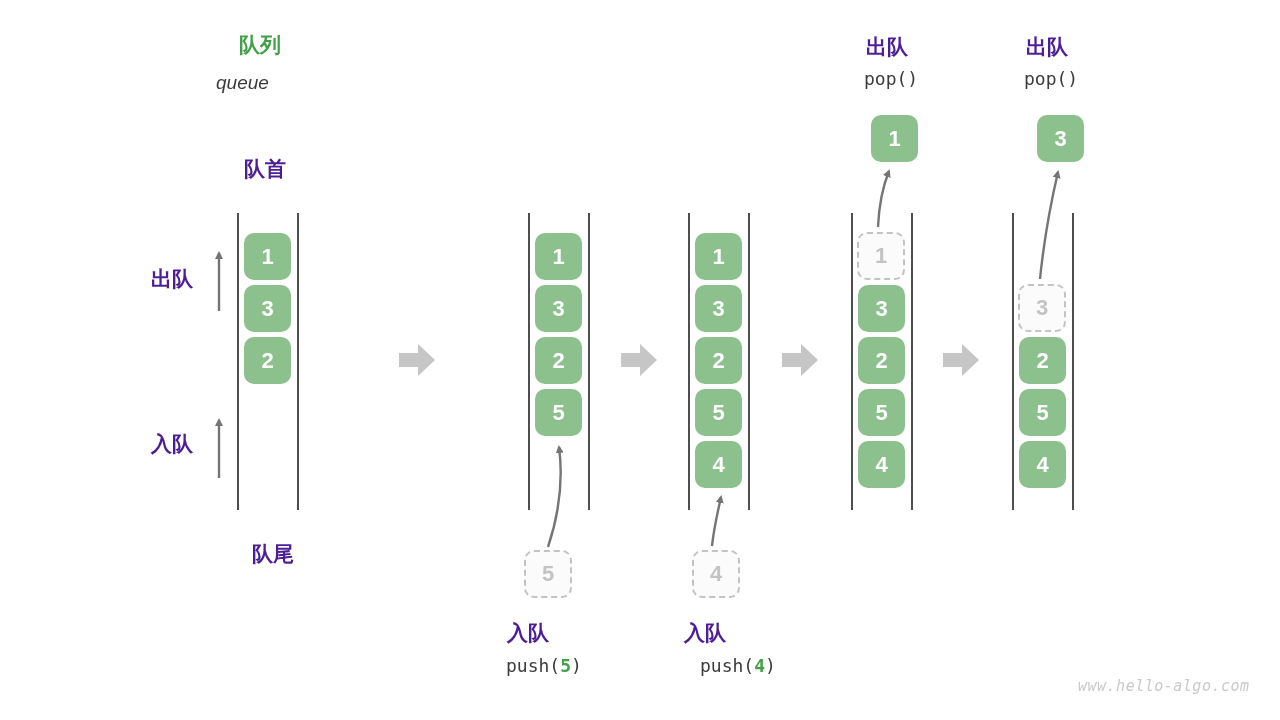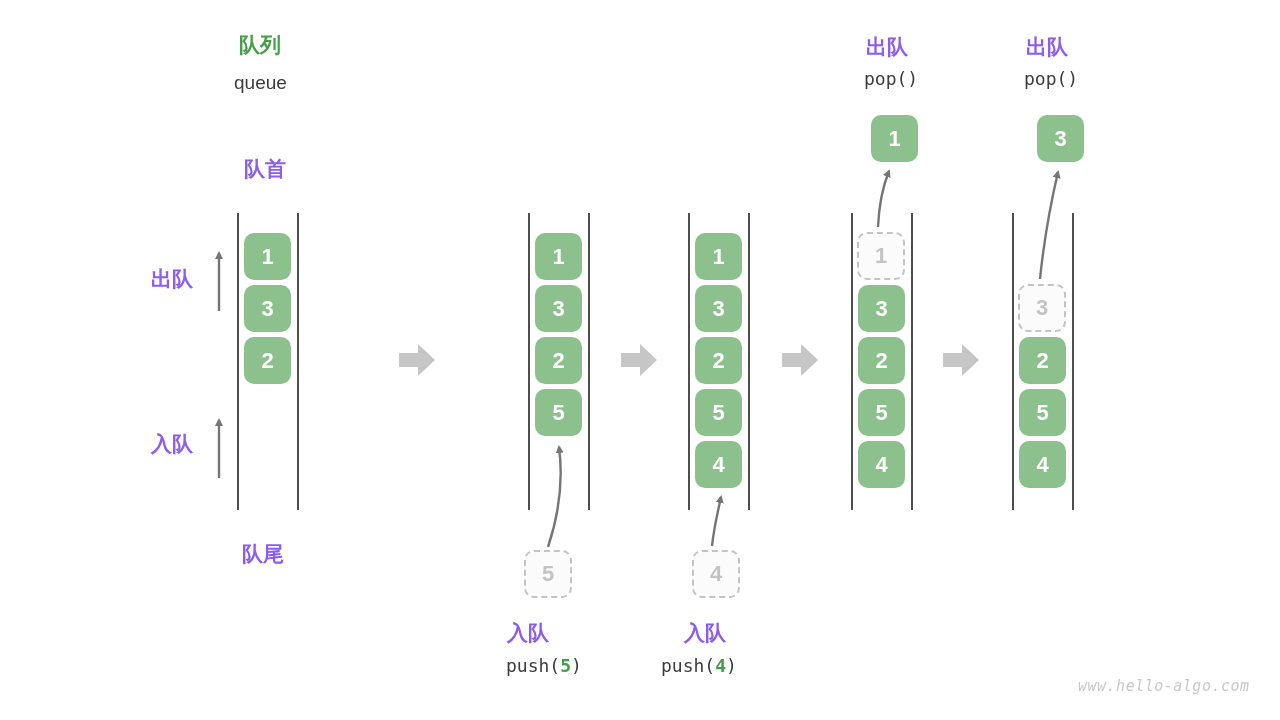--- a/index.html
+++ b/index.html
@@ -3,21 +3,21 @@
 <meta charset="utf-8">
 <style>
   html,body{margin:0;padding:0;background:#ffffff;}
   .canvas{
     position:relative;width:1280px;height:720px;background:#ffffff;
     font-family:"Liberation Sans",sans-serif;color:#3c3c3c;overflow:hidden;
   }
   .abs{position:absolute;}
   .title-zh{font-size:21px;font-weight:700;color:var(--accent-green,#43A047);}
   .title-en{font-size:19px;color:#3c3c3c;}
-  .cn-label{font-size:21px;font-weight:700;color:#8b5cf6;}
+  .cn-label{font-size:21px;font-weight:700;color:#4c1d95;}
   .mono{font-family:"DejaVu Sans Mono","Liberation Mono",monospace;font-size:18px;color:#3c3c3c;white-space:nowrap;}
   .mono .arg{color:var(--accent-green,#43A047);font-weight:700;}
   .vline{width:2px;height:297px;background:#4e4e4e;}
   .cell{
     width:47px;height:47px;border-radius:10px;background:var(--box-green,#8CC08C);
     display:flex;align-items:center;justify-content:center;
     color:#ffffff;font-size:22px;font-weight:700;box-sizing:border-box;
   }
   .cell.dashed{
     background:#fbfbfb;border:2px dashed #c3c3c3;color:#c3c3c3;
@@ -29,24 +29,24 @@
   }
   svg{display:block;}
   .overlay{pointer-events:none;}
 </style>
 </head>
 <body>
 
 <div class="canvas">
 
   <div class="abs title-zh" style="left:239px;top:31px;">队列</div>
-  <div class="abs title-en" style="left:234px;top:72px;">queue</div>
+  <div class="abs title-en" style="left:216px;top:72px;font-style:italic;">queue</div>
 
   <div class="abs cn-label" style="left:244px;top:155px;">队首</div>
-  <div class="abs cn-label" style="left:242px;top:540px;">队尾</div>
+  <div class="abs cn-label" style="left:252px;top:540px;">队尾</div>
   <div class="abs cn-label" style="left:151px;top:265px;">出队</div>
   <div class="abs cn-label" style="left:151px;top:430px;">入队</div>
 
   <div class="abs vline" style="left:237px;top:213px;"></div>
   <div class="abs vline" style="left:297px;top:213px;"></div>
   <div class="abs vline" style="left:528px;top:213px;"></div>
   <div class="abs vline" style="left:588px;top:213px;"></div>
   <div class="abs vline" style="left:688px;top:213px;"></div>
   <div class="abs vline" style="left:748px;top:213px;"></div>
   <div class="abs vline" style="left:851px;top:213px;"></div>
@@ -81,21 +81,21 @@
   <div class="abs cell dashed" style="left:1018px;top:284px;">3</div>
   <div class="abs cell" style="left:1019px;top:337px;">2</div>
   <div class="abs cell" style="left:1019px;top:389px;">5</div>
   <div class="abs cell" style="left:1019px;top:441px;">4</div>
   <div class="abs cell" style="left:1037px;top:115px;">3</div>
 
   <div class="abs cn-label" style="left:507px;top:619px;">入队</div>
   <div class="abs mono" style="left:506px;top:655px;"><span>push(</span><span class="arg">5</span><span>)</span></div>
 
   <div class="abs cn-label" style="left:684px;top:619px;">入队</div>
-  <div class="abs mono" style="left:661px;top:655px;text-align:right;"><span>push(</span><span class="arg">4</span><span>)</span></div>
+  <div class="abs mono" style="left:700px;top:655px;text-align:right;"><span>push(</span><span class="arg">4</span><span>)</span></div>
 
   <div class="abs cn-label" style="left:866px;top:33px;">出队</div>
   <div class="abs mono" style="left:864px;top:68px;">pop()</div>
   <div class="abs cn-label" style="left:1026px;top:33px;">出队</div>
   <div class="abs mono" style="left:1024px;top:68px;">pop()</div>
 
   <svg class="abs" style="left:399px;top:344px;" width="36" height="32" viewBox="0 0 36 32">
       <polygon points="0,9 19,9 19,0 36,16 19,32 19,23 0,23" fill="#C6C6C6"></polygon>
     </svg>
   <svg class="abs" style="left:621px;top:344px;" width="36" height="32" viewBox="0 0 36 32">

